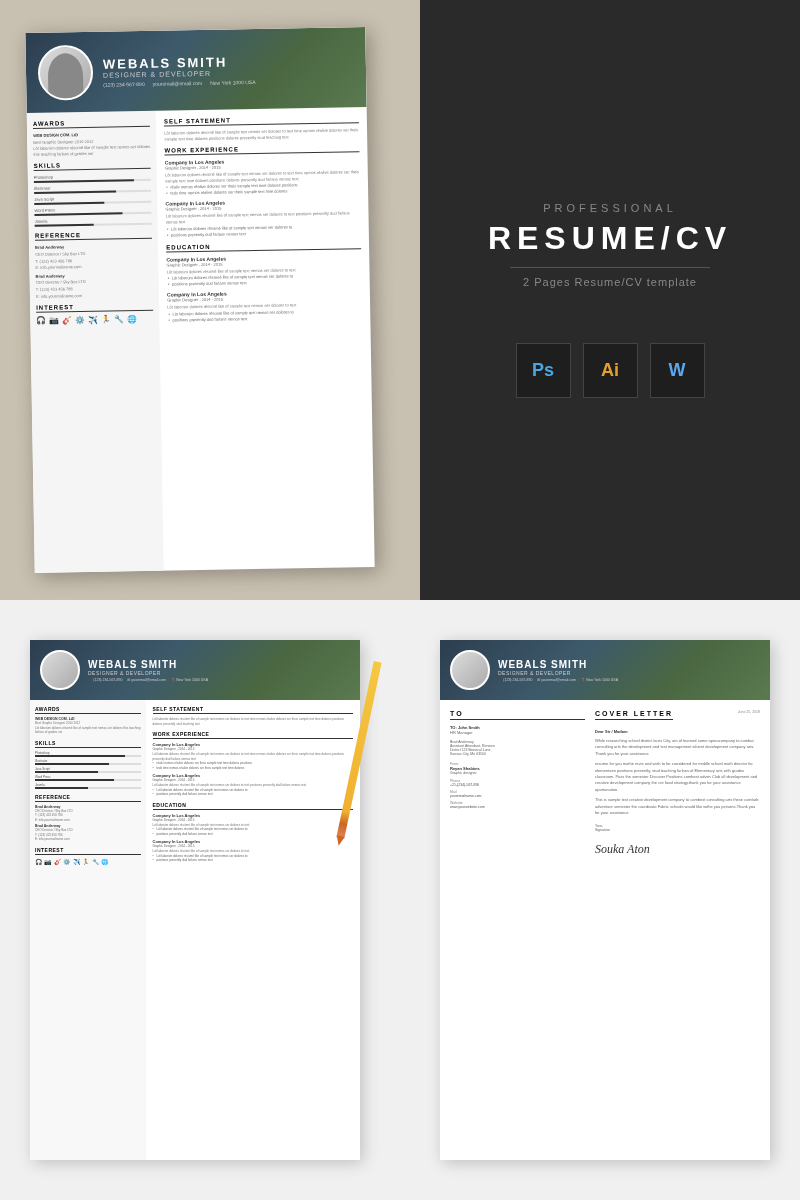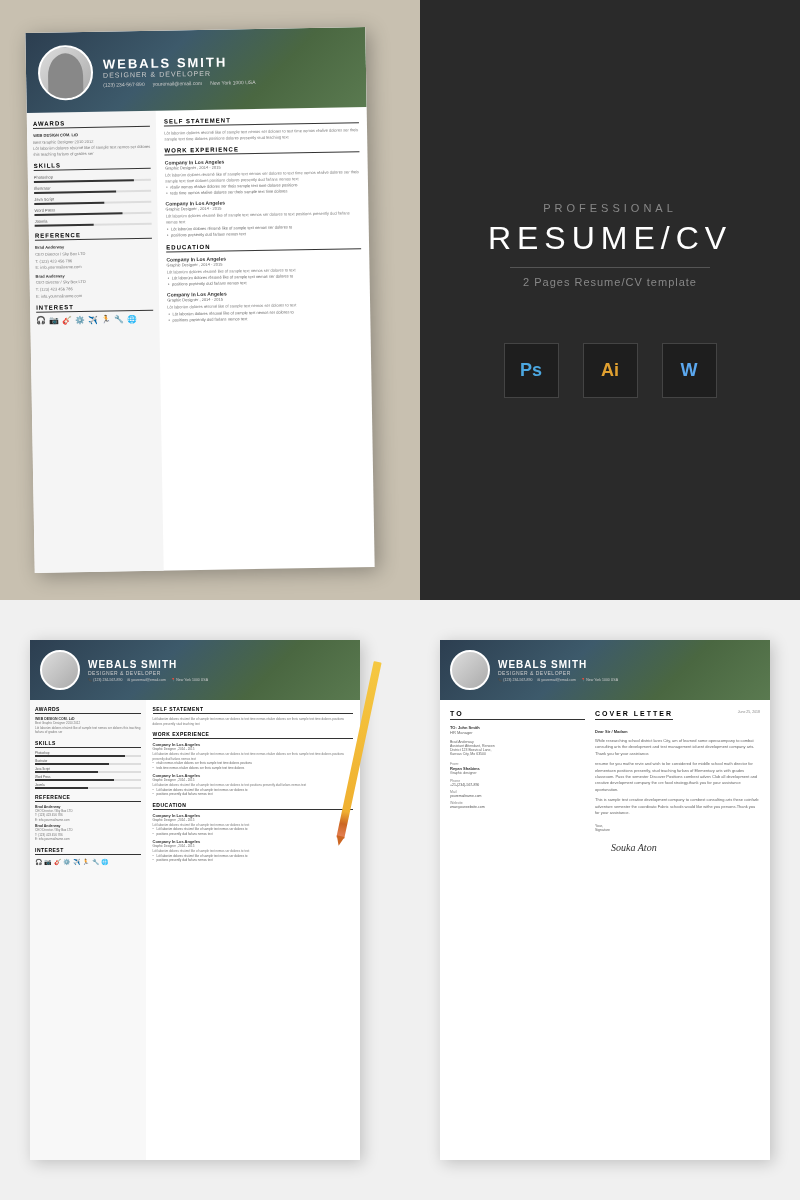--- a/index.html
+++ b/index.html
@@ -38,21 +38,21 @@
       color: #888;
       font-size: 11px;
       letter-spacing: 4px;
       text-transform: uppercase;
       margin-bottom: 6px;
     }
 
     .resume-cv-title {
       color: #fff;
       font-size: 32px;
-      font-weight: 400;
+      font-weight: 700;
       letter-spacing: 6px;
       text-transform: uppercase;
       margin-bottom: 2px;
     }
 
     .divider-line {
       width: 200px;
       height: 1px;
       background: #555;
       margin: 8px auto;
@@ -88,21 +88,21 @@
       font-weight: bold;
     }
 
     .paper-size-sub {
       color: #888;
       font-size: 9px;
     }
 
     .software-icons {
       display: flex;
-      gap: 24px;
+      gap: 12px;
     }
 
     .software-box {
       width: 55px;
       height: 55px;
       background: #1e1e1e;
       border: 1px solid #444;
       display: flex;
       align-items: center;
       justify-content: center;
@@ -335,25 +335,24 @@
     }
 
     .cover-text {
       font-size: 4px;
       color: #666;
       line-height: 1.6;
     }
 
     .signature {
       font-family: 'Georgia', serif;
-      font-size: 10px;
+      font-size: 12px;
       color: #333;
       font-style: italic;
       margin-top: 10px;
-      margin-left: 16px;
     }
 
     
     .small-header {
       width: 100%;
       height: 60px;
       background: linear-gradient(135deg, #2c3e50 0%, #3d5a6b 40%, #4a6741 70%, #5a7a50 100%);
       display: flex;
       align-items: center;
       padding: 6px 10px;

